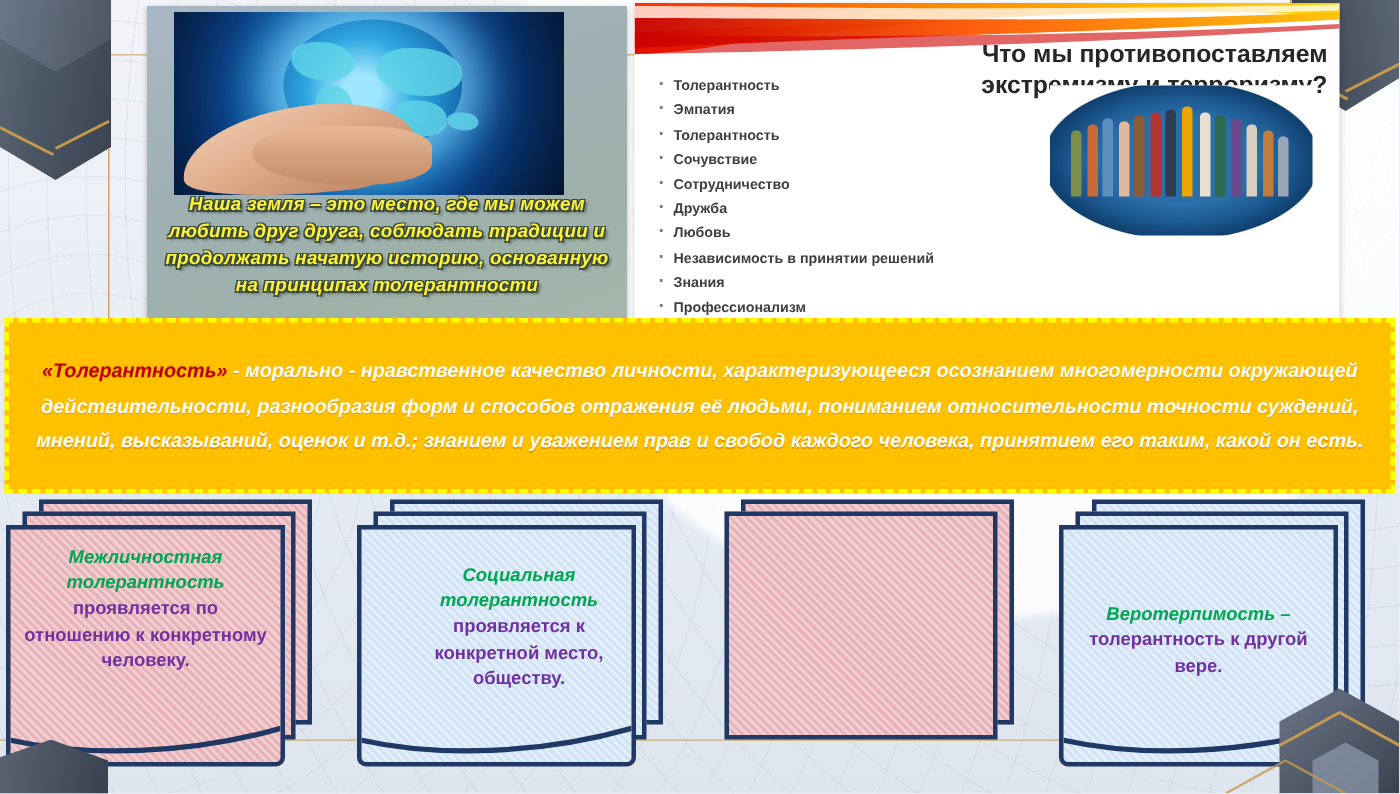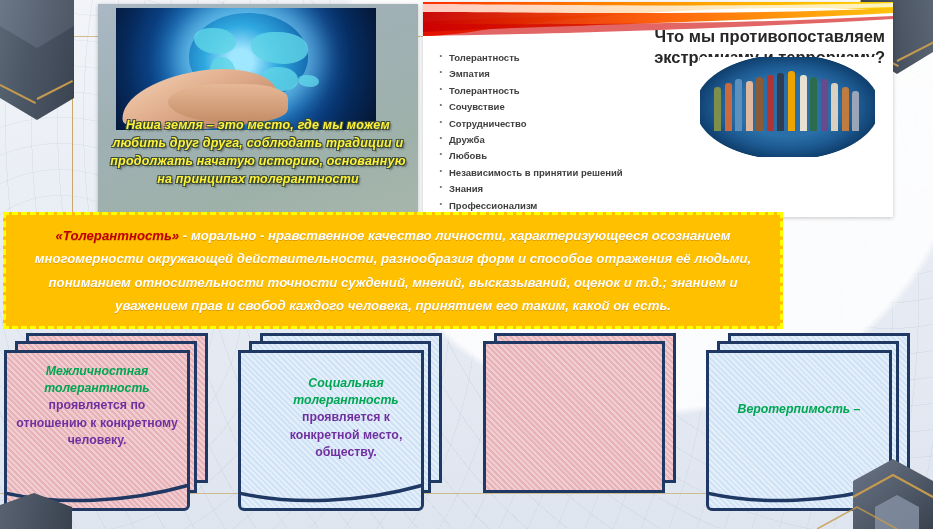--- a/index.html
+++ b/index.html
@@ -56,21 +56,21 @@
     background:linear-gradient(160deg,#f3cfb4 0%,#e0ad8c 45%,#b97f5f 100%);
     border-radius:58% 42% 30% 70%/70% 50% 50% 30%;
     transform:rotate(-6deg);
   }
   .hand2{
     position:absolute;left:20%;top:62%;width:46%;height:32%;
     background:linear-gradient(180deg,#e7b896 0%,#c38c66 100%);
     border-radius:50% 40% 40% 60%;
   }
   #slide-left-text{
-    position:absolute;left:6px;right:6px;top:112px;
+    position:absolute;left:6px;right:6px;top:123px;
     text-align:center;
     font-style:italic;font-weight:bold;font-size:12.5px;line-height:18px;
     color:#fff33a;
     text-shadow:-1px -1px 0 #3a4a3a, 1px -1px 0 #3a4a3a, -1px 1px 0 #3a4a3a, 1px 1px 0 #3a4a3a, 2px 2px 2px rgba(0,0,0,.45);
     letter-spacing:.2px;
   }
 
   
   #slide-right{
     position:absolute;left:423px;top:2px;width:470px;height:215px;
@@ -91,21 +91,21 @@
     position:absolute;left:277px;top:55px;width:175px;height:100px;
     background:
       radial-gradient(ellipse at 50% 50%, #2a6fa8 0 42%, #1d5a92 58%, #0f3f6d 74%, #ffffff 75%),
       #ffffff;
     overflow:hidden;
   }
   .kid{position:absolute;bottom:26%;width:7px;border-radius:3px 3px 0 0;}
 
   
   #banner{
-    position:absolute;left:3px;top:212px;width:780px;height:117px;
+    position:absolute;left:3px;top:212px;width:927px;height:117px;
     background:#ffc000;
     border:3px dashed #ffff00;
     box-sizing:border-box;
     display:flex;align-items:center;justify-content:center;
   }
   #banner-inner{
     width:98%;text-align:center;color:#ffffff;
     font-style:italic;font-weight:bold;font-size:13.2px;line-height:23.5px;
     text-shadow:0 1px 0 rgba(160,90,0,.35);
   }
@@ -299,20 +299,21 @@
       <div class="card l1 card-blue"></div>
       <div class="card l2 card-blue"></div>
       <div class="card l3 card-blue">
         <div class="card-curve">
           <svg width="180" height="26" viewBox="0 0 180 26" preserveAspectRatio="none">
             <path d="M-2,10 C50,22 120,20 182,2" stroke="#1f3864" stroke-width="3.5" fill="none"></path>
           </svg>
         </div>
         <div class="card-body" style="top:48px;">
           <div class="card-head">Веротерпимость –</div>
+          <div class="card-text">толерантность к другой вере.</div>
         </div>
       </div>
     </div>
 
     <div id="chev-bl"></div>
 
     <div id="chev-br">
       <svg width="116" height="92" viewBox="0 0 116 92">
         <defs>
           <linearGradient id="cg" x1="0" y1="0" x2="1" y2="1">

